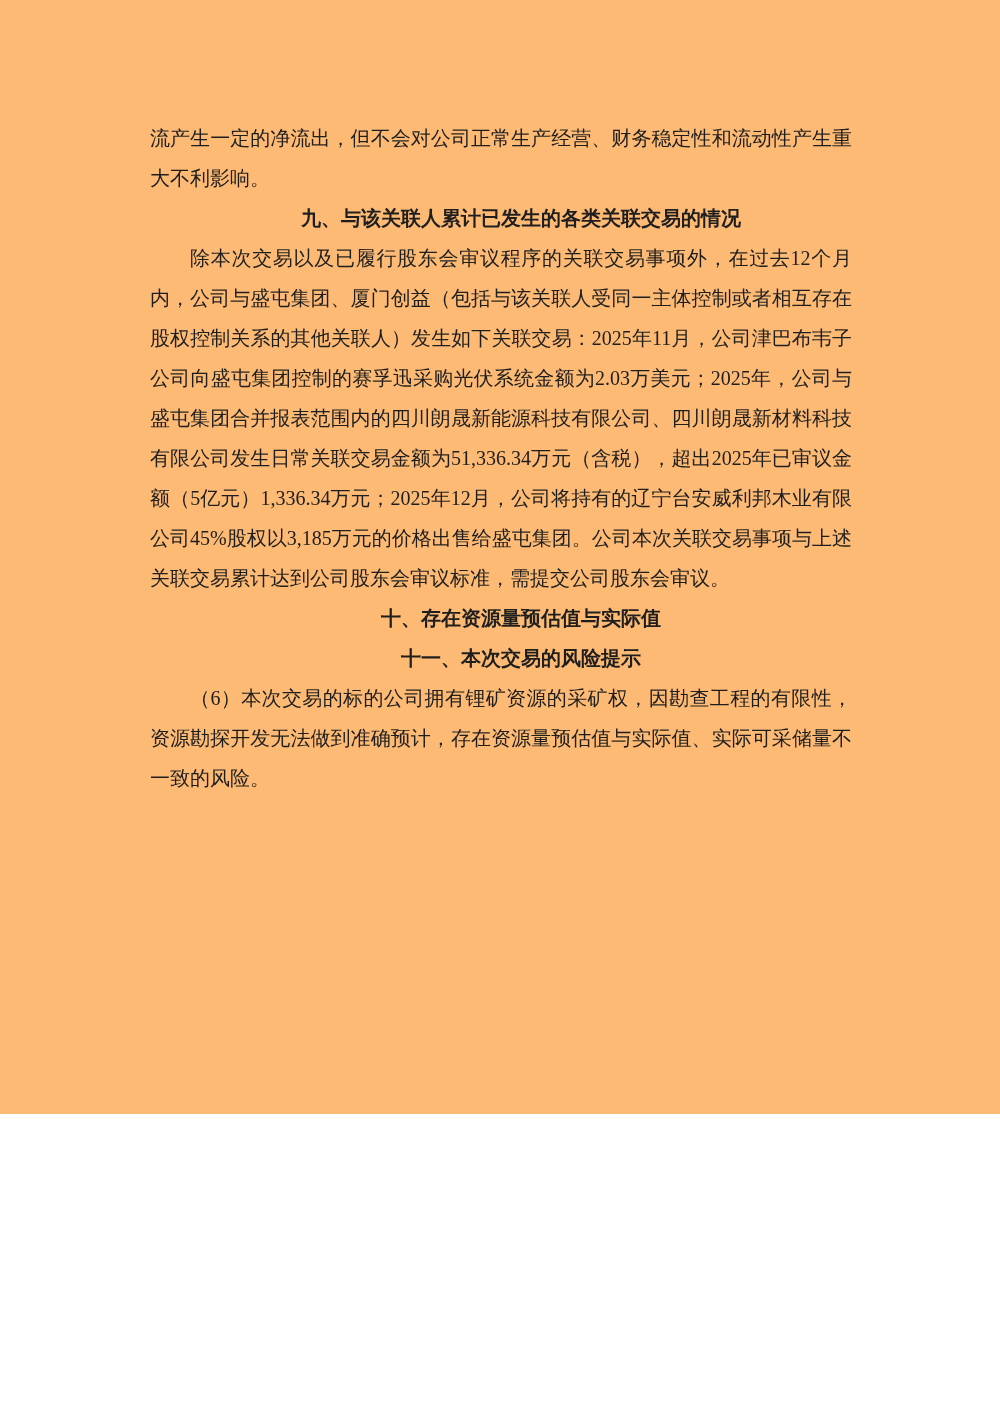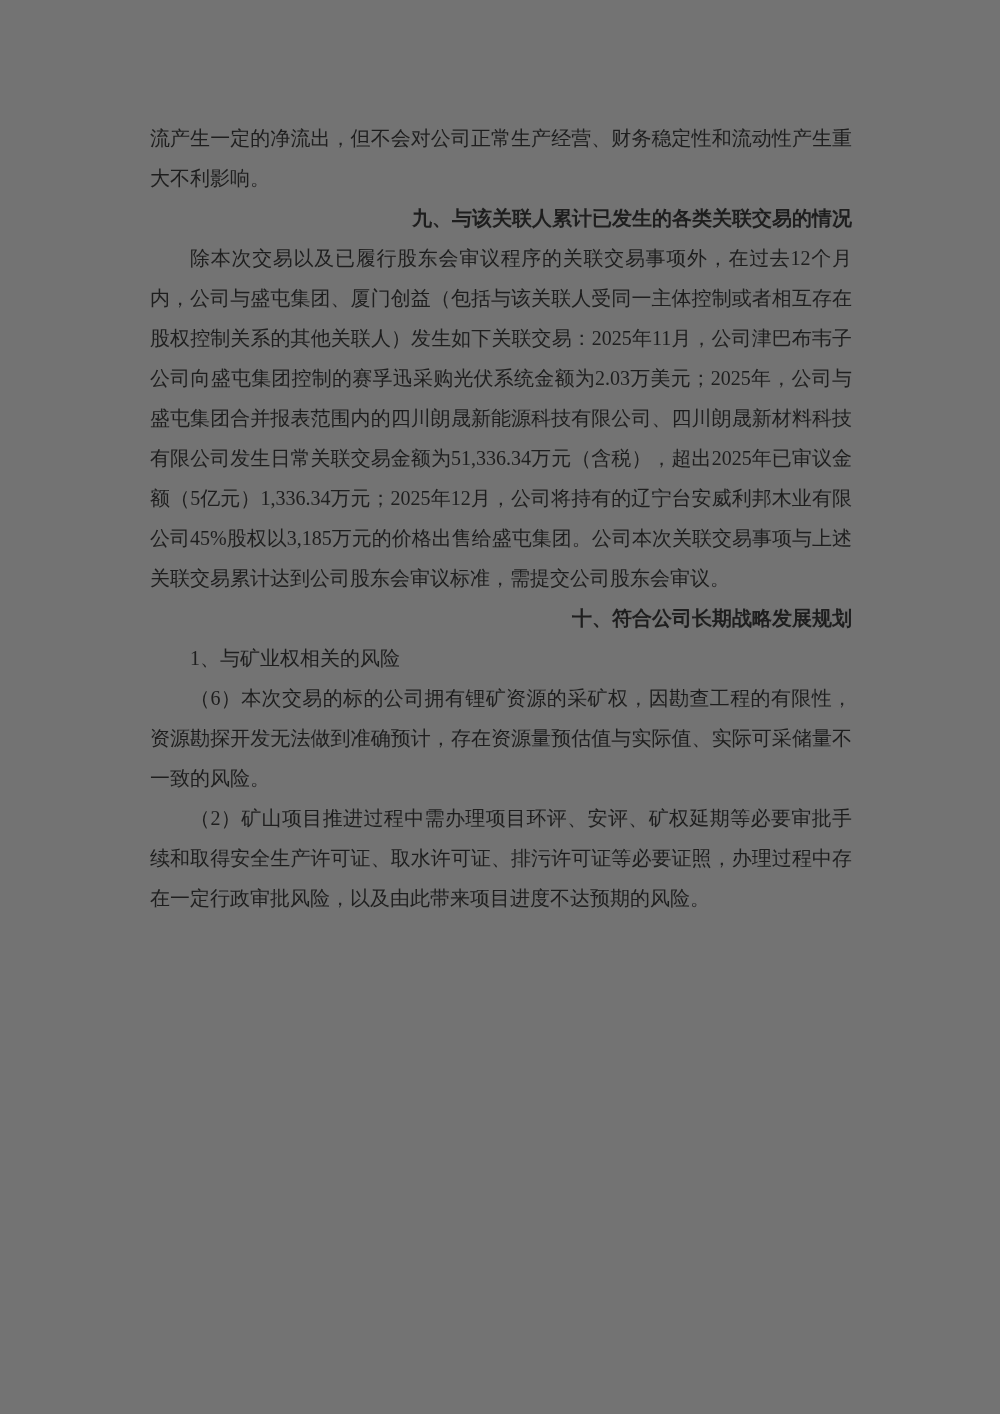--- a/index.html
+++ b/index.html
@@ -3,23 +3,23 @@
 <meta charset="utf-8">
 <style>
   html, body {
     margin: 0;
     padding: 0;
     background: #ffffff;
   }
   .page {
     position: relative;
     width: 1000px;
-    height: 1414px;
+    height: 1114px;
     margin: 0;
-    background: #737373;
+    background: #fdba74;
     box-sizing: border-box;
     padding: 118px 148px 8px 150px;
     font-family: "Liberation Serif", "DejaVu Serif", serif;
     font-size: 20px;
     line-height: 40px;
     color: #1e1e1e;
     overflow: hidden;
   }
   .doc-block {
     margin: 0;
@@ -29,40 +29,39 @@
   .para {
     text-indent: 2em;
     font-family: Liberation Serif, serif;
   }
   .para-continue {
     text-indent: 0;
   }
   .heading {
     font-weight: bold;
     text-indent: 2em;
-    text-align: right;
+    text-align: center;
   }
   .sub-item {
     text-indent: 2em;
     text-align: left;
   }
 </style>
 </head>
 <body>
 
 <div class="page">
   <p class="doc-block para-continue">流产生一定的净流出，但不会对公司正常生产经营、财务稳定性和流动性产生重大不利影响。</p>
 
   <p class="doc-block heading">九、与该关联人累计已发生的各类关联交易的情况</p>
 
   <p class="doc-block para">除本次交易以及已履行股东会审议程序的关联交易事项外，在过去12个月内，公司与盛屯集团、厦门创益（包括与该关联人受同一主体控制或者相互存在股权控制关系的其他关联人）发生如下关联交易：2025年11月，公司津巴布韦子公司向盛屯集团控制的赛孚迅采购光伏系统金额为2.03万美元；2025年，公司与盛屯集团合并报表范围内的四川朗晟新能源科技有限公司、四川朗晟新材料科技有限公司发生日常关联交易金额为51,336.34万元（含税），超出2025年已审议金额（5亿元）1,336.34万元；2025年12月，公司将持有的辽宁台安威利邦木业有限公司45%股权以3,185万元的价格出售给盛屯集团。公司本次关联交易事项与上述关联交易累计达到公司股东会审议标准，需提交公司股东会审议。</p>
 
-  <p class="doc-block heading">十、符合公司长期战略发展规划</p>
+  <p class="doc-block heading">十、存在资源量预估值与实际值</p>
 
 
+  <p class="doc-block heading">十一、本次交易的风险提示</p>
 
-  <p class="doc-block sub-item">1、与矿业权相关的风险</p>
 
   <p class="doc-block para">（6）本次交易的标的公司拥有锂矿资源的采矿权，因勘查工程的有限性，资源勘探开发无法做到准确预计，存在资源量预估值与实际值、实际可采储量不一致的风险。</p>
 
-  <p class="doc-block para">（2）矿山项目推进过程中需办理项目环评、安评、矿权延期等必要审批手续和取得安全生产许可证、取水许可证、排污许可证等必要证照，办理过程中存在一定行政审批风险，以及由此带来项目进度不达预期的风险。</p>
 
 </div>
 
 </body></html>

